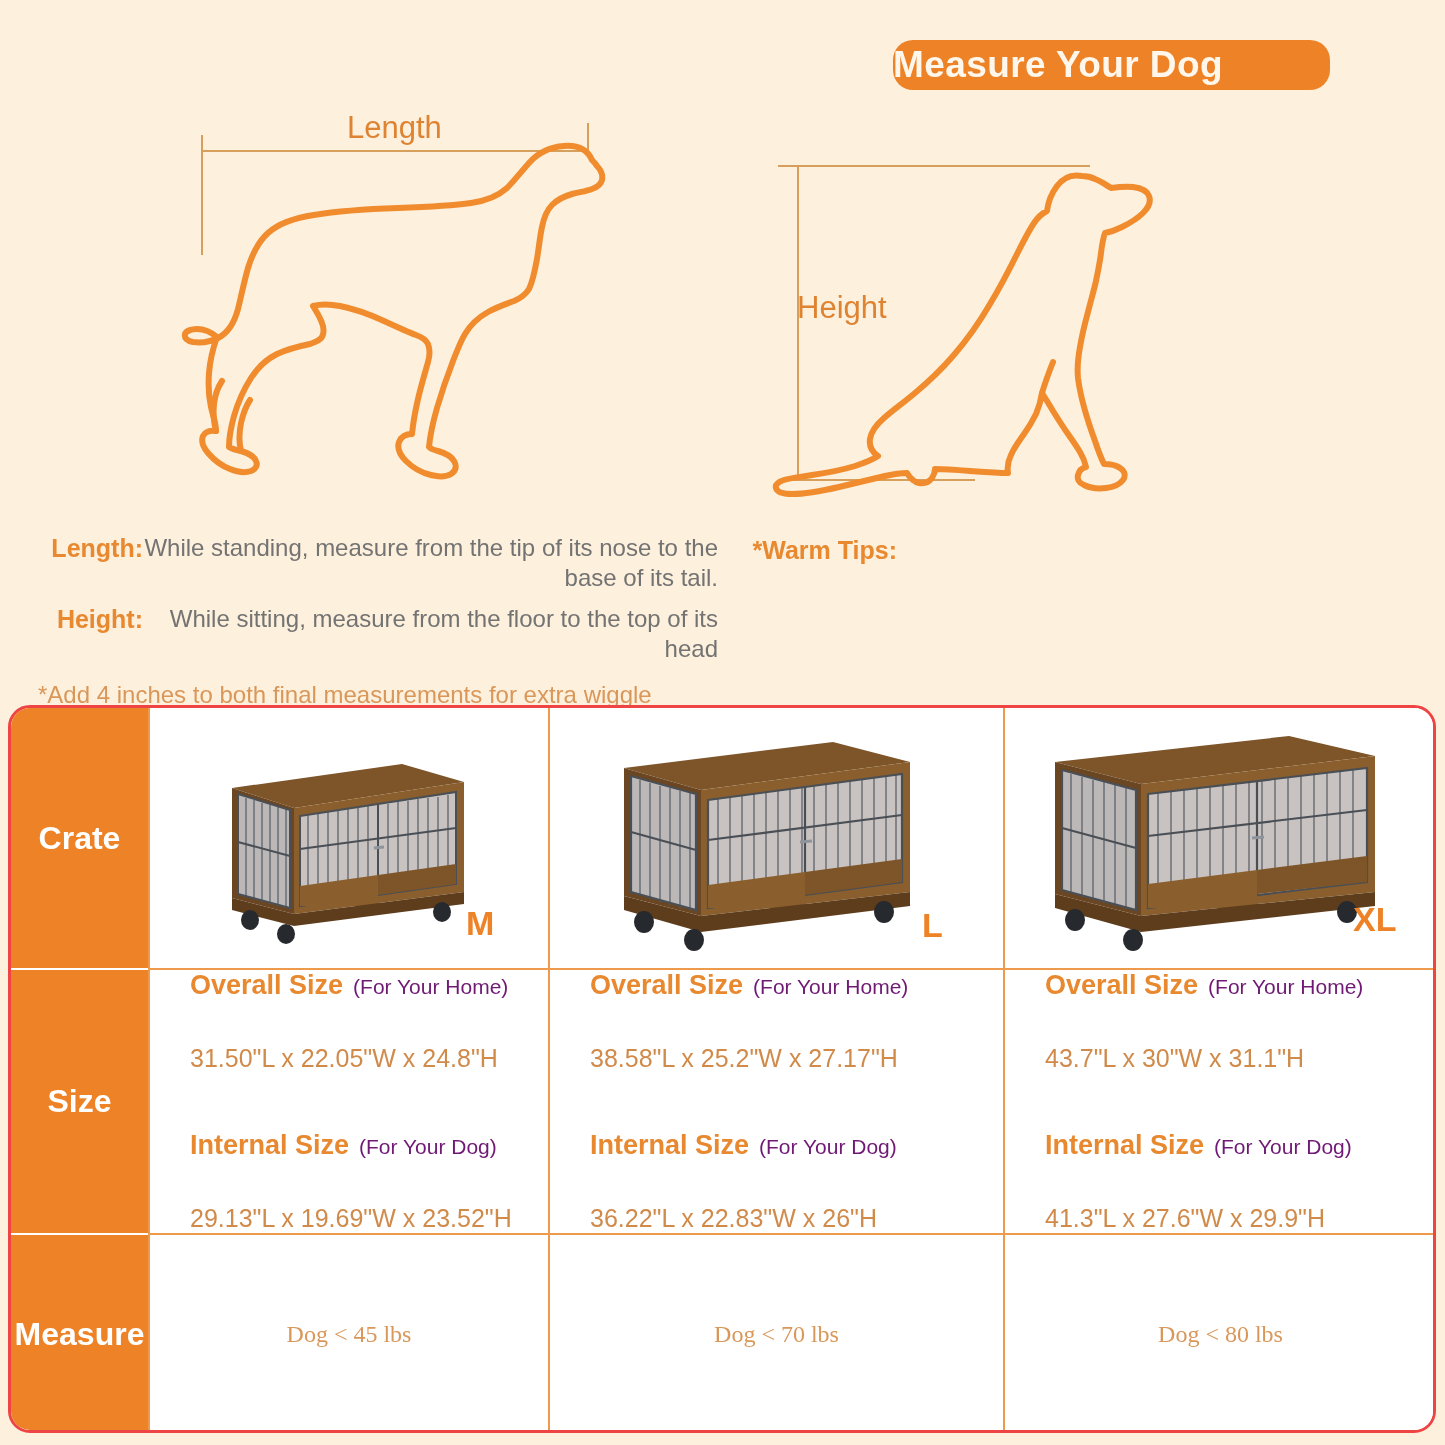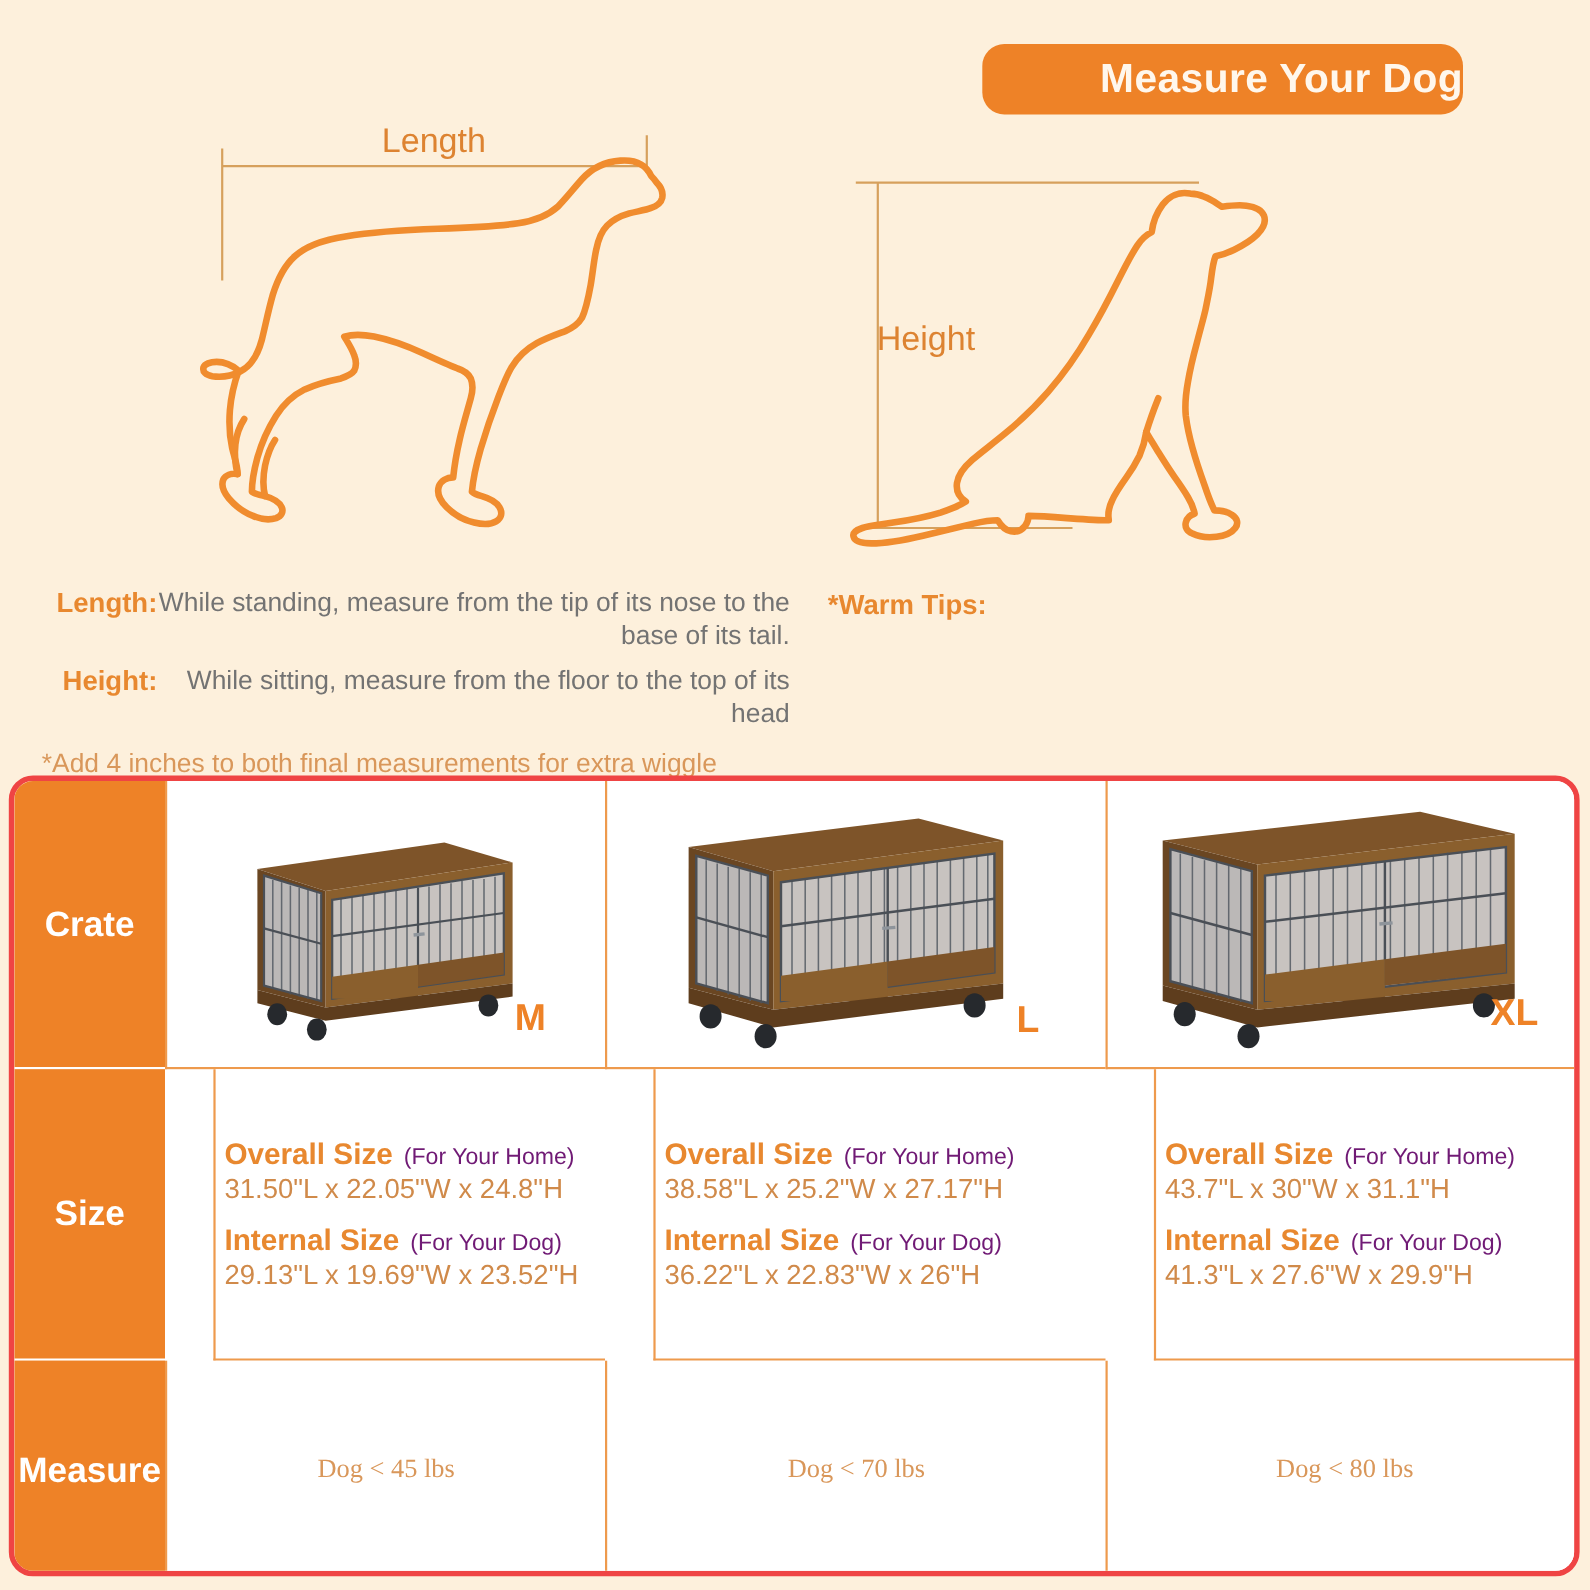--- a/index.html
+++ b/index.html
@@ -7,24 +7,24 @@
     width: 1445px; height: 1445px;
     background: #FDF0DC;
     font-family: "Liberation Sans", sans-serif;
     overflow: hidden;
   }
   .page { position: relative; width: 1445px; height: 1445px; background: #FDF0DC; }
 
   
   .badge {
     position: absolute; left: 893px; top: 40px;
-    width: 437px; height: 64px;
+    width: 437px; height: 50px;
     background: #EE8227;
     border-radius: 20px;
-    display: flex; align-items: center; justify-content: flex-end;
+    display: flex; align-items: center; justify-content: flex-start;
   }
   .badge-text {
     color: #FFF7EC; font-size: 37px; font-weight: bold;
     letter-spacing: .4px; white-space: nowrap;
   }
 
   
   .dog-panel { position: absolute; }
   #panel-length { left: 140px; top: 105px; width: 500px; height: 400px; }
   #panel-height { left: 760px; top: 150px; width: 500px; height: 360px; }
@@ -50,21 +50,21 @@
   #text-left .defterm { width: 105px; }
   #text-right .defterm { width: 160px; }
   .defdesc { color: #737373; font-size: 24px; line-height: 1.27; }
   .note { color: #D9975A; font-size: 24px; margin-top: 14px; line-height: 1.3; }
 
   
   .table {
     position: absolute; left: 8px; top: 705px;
     width: 1428px; height: 728px;
     background: #FFFFFF;
-    border: 5px solid #ef4444;
+    border: 3px solid #ef4444;
     border-radius: 22px;
     overflow: hidden;
     display: grid;
     grid-template-columns: 137px 400px 455px 433px;
     grid-template-rows: 262px 265px 198px;
   }
   .rowlabel {
     background: #EE8227; color: #FFFFFF;
     display: flex; align-items: center; justify-content: center;
     font-size: 32px; font-weight: bold;
@@ -87,21 +87,21 @@
   #crate-l { left: 48px; top: 12px; width: 330px; height: 235px; }
   #crate-xl { left: 22px; top: 8px; width: 370px; height: 240px; }
   .size-tag {
     position: absolute; color: #EE8227; font-size: 34px; font-weight: bold;
   }
   #tag-m  { left: 316px; top: 196px; }
   #tag-l  { left: 372px; top: 198px; }
   #tag-xl { left: 348px; top: 192px; }
 
   
-  .sizecell { flex-direction: column; align-items: flex-start; justify-content: center; padding-left: 8px; margin-left: 44px; }
+  .sizecell { flex-direction: column; align-items: flex-start; justify-content: space-between; padding-left: 40px; }
   .size-head { display: flex; align-items: baseline; gap: 10px; margin-bottom: 2px; }
   .size-title { color: #E8882F; font-size: 27px; font-weight: bold; white-space: nowrap; }
   .size-sub { color: #701a75; font-size: 21px; white-space: nowrap; }
   .size-dims { color: #D08A4A; font-size: 25px; margin-bottom: 16px; white-space: nowrap; }
   .size-dims.last { margin-bottom: 0; }
 
   .weight-text { color: #D9975A; font-size: 24px; }
 </style>
 </head>
 <body>

